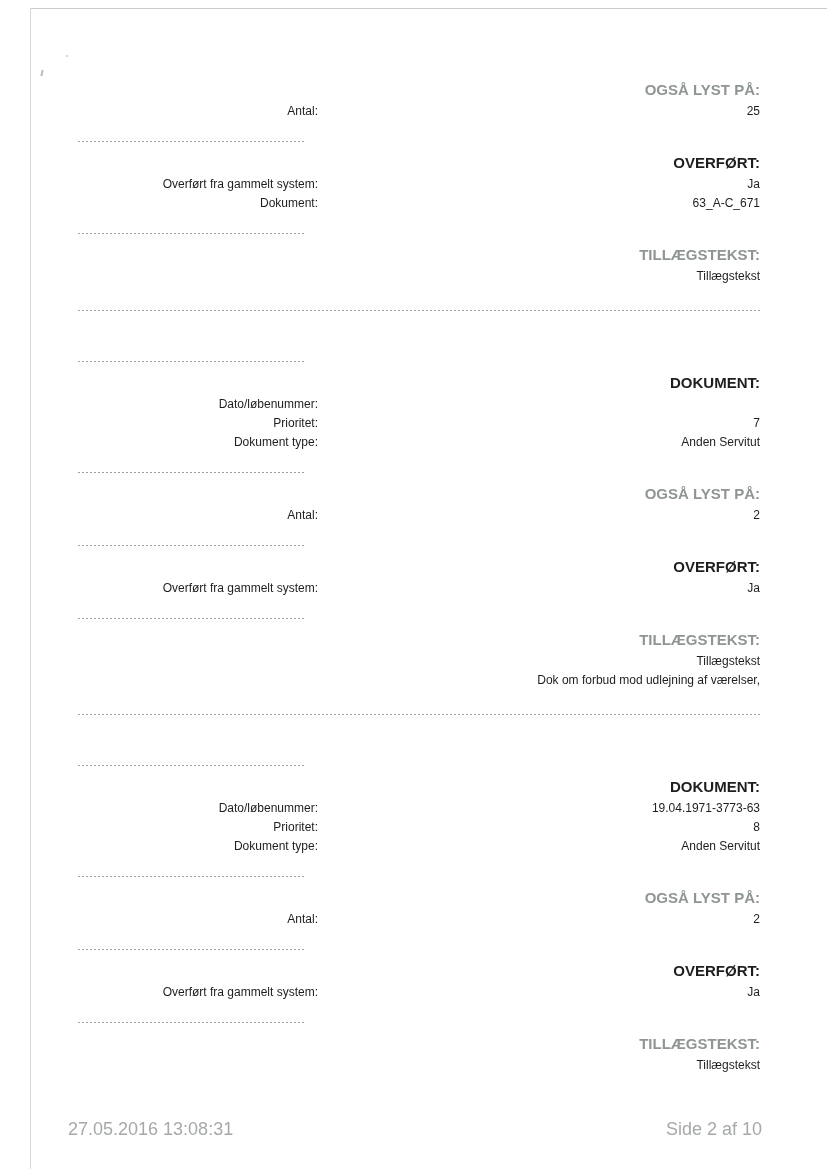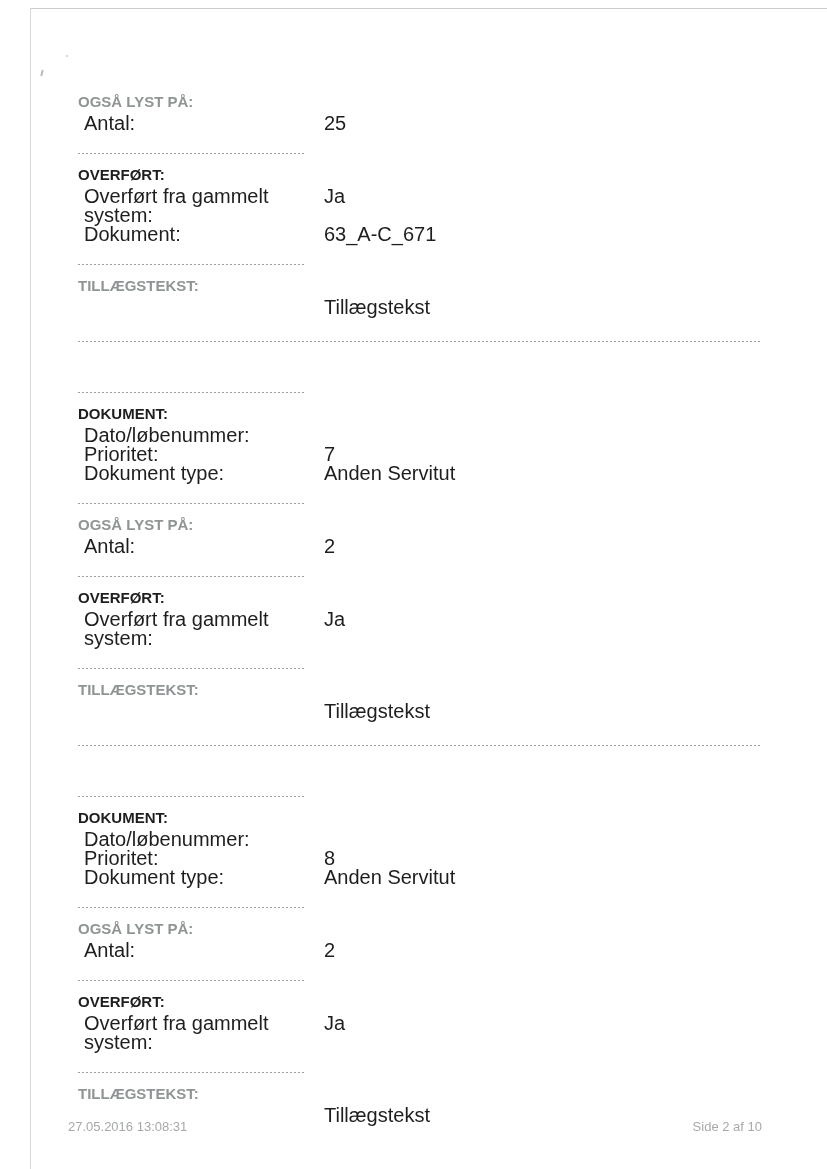--- a/index.html
+++ b/index.html
@@ -29,37 +29,37 @@
     width: 2px; height: 6px; background: #b9bcbc; transform: rotate(14deg);
   }
   .artifact-b {
     position: absolute; left: 66px; top: 55px;
     width: 2px; height: 2px; background: #c4c7c7; border-radius: 50%;
   }
 
   .content {
     position: absolute;
     left: 78px;
-    top: 92px;
+    top: 80px;
     width: 682px;
+    text-align: right;
   }
   .sec-title {
     font-size: 15px;
     font-weight: bold;
     line-height: 19px;
     margin-bottom: 3px;
   }
   .sec-title.muted  { color: var(--header-muted, #8f9494); }
   .sec-title.strong { color: var(--header-strong, #1e1e1e); }
 
   .row {
     display: flex;
-    font-size: 20px;
+    font-size: 12px;
     line-height: 19px;
-    margin-left: 6px;
   }
   .label { flex: 0 0 240px; width: 240px; }
   .value { flex: 1 1 auto; }
 
   .sep {
     height: 1px;
     border: none;
     background: repeating-linear-gradient(90deg,
       var(--separator, #9aa0a0) 0, var(--separator, #9aa0a0) 2px,
       transparent 2px, transparent 4px);
@@ -69,21 +69,21 @@
   .sep.full  { width: 682px; margin: 24px 0 0; }
   .sep.after-full { margin-top: 50px; }
 
   .footer {
     position: absolute;
     left: 68px;
     right: 65px;
     top: 1119px;
     display: flex;
     justify-content: space-between;
-    font-size: 13px;
+    font-size: 18px;
     color: var(--footer-text, #a6a9a9);
     text-align: right;
   }
 </style>
 </head>
 <body>
 
 <div class="page">
 
   <div class="scan-top"></div>
@@ -166,30 +166,32 @@
     <div class="sep short"></div>
 
     <section>
       <h2 class="sec-title muted">TILLÆGSTEKST:</h2>
       <div class="row">
         <span class="label"></span>
         <span class="value">Tillægstekst</span>
       </div>
       <div class="row">
         <span class="label"></span>
+        <span class="value">Dok om forbud mod udlejning af værelser,</span>
       </div>
     </section>
 
     <div class="sep full"></div>
     <div class="sep short after-full"></div>
 
     <section>
       <h2 class="sec-title strong">DOKUMENT:</h2>
       <div class="row">
         <span class="label">Dato/løbenummer:</span>
+        <span class="value">19.04.1971-3773-63</span>
       </div>
       <div class="row">
         <span class="label">Prioritet:</span>
         <span class="value">8</span>
       </div>
       <div class="row">
         <span class="label">Dokument type:</span>
         <span class="value">Anden Servitut</span>
       </div>
     </section>

